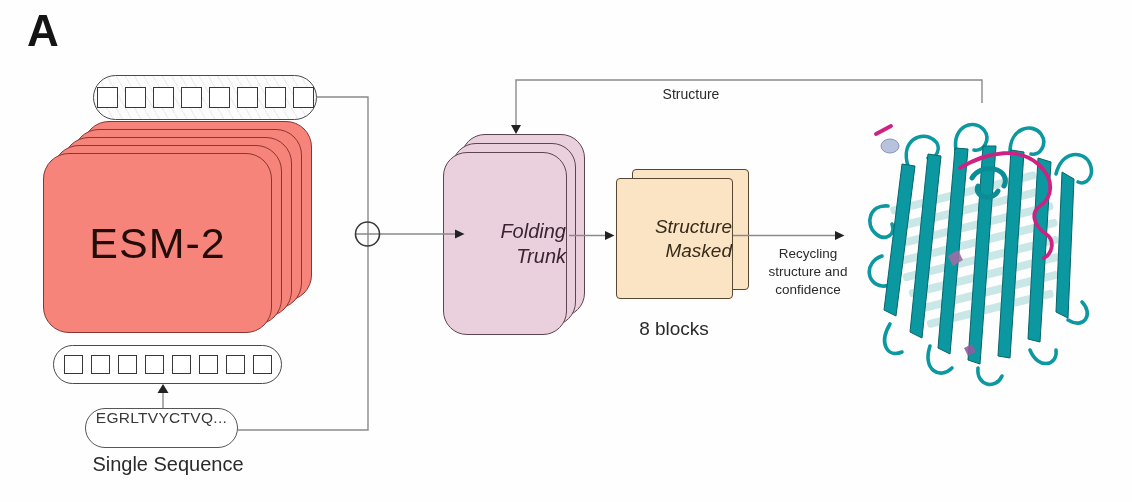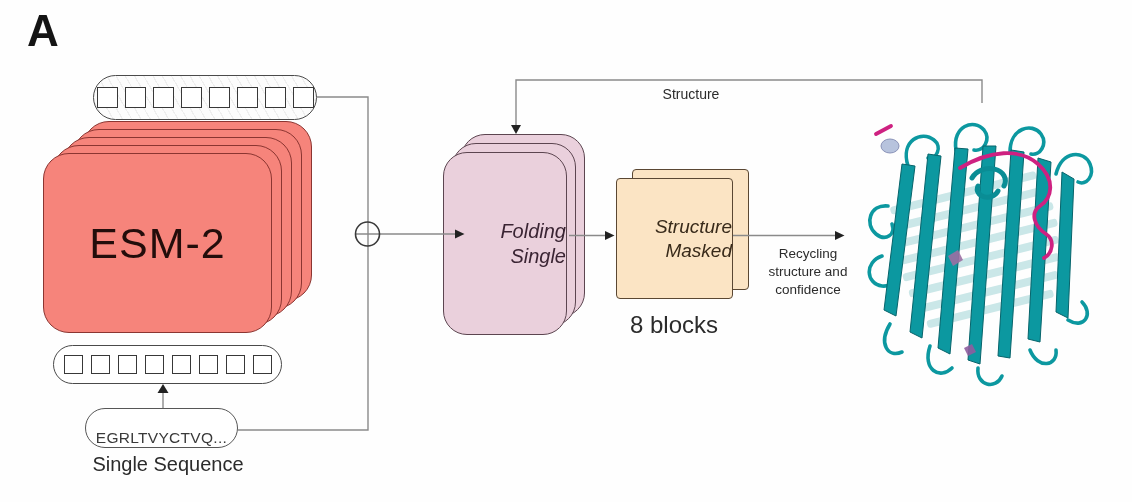--- a/index.html
+++ b/index.html
@@ -8,42 +8,42 @@
     font-family:"Liberation Sans", sans-serif;color:#2b2b2b;
   }
   .abs{position:absolute;}
   
   .panel-label{left:27px;top:6px;font-size:44px;font-weight:700;color:#141414;}
   
   .caption{text-align:center;color:var(--label-text,#2b2b2b);}
   .pretrain{left:103px;top:31px;width:172px;font-size:14.5px;font-style:italic;line-height:1.32;color:#1e1e1e;}
   .recycling{left:635px;top:86px;width:112px;font-size:14px;}
   .predicted{left:748px;top:245px;width:120px;font-size:13.5px;line-height:1.32;}
-  .blocks-caption{font-size:24px;}
+  .blocks-caption{font-size:19px;margin-top:7px;}
   .trunk-caption{left:433px;top:343px;width:144px;}
   .module-caption{left:608px;top:311px;width:132px;}
   .seq-caption{left:57px;top:453px;width:222px;font-size:20px;}
   
   .pill{
     position:absolute;border:1.7px solid #4a4a4a;background:#fff;
     display:flex;align-items:center;justify-content:center;box-sizing:border-box;
   }
   .pill-top{
     left:93px;top:75px;width:224px;height:45px;border-radius:23px;gap:7px;
     background-color:#fcfcfc;
     background-image:repeating-linear-gradient(60deg, rgba(0,0,0,0.055) 0 1.2px, transparent 1.2px 8px);
   }
   .pill-bottom{left:53px;top:345px;width:229px;height:39px;border-radius:20px;gap:8px;}
   .tok{display:block;background:#ffffff;border:1.7px solid #383838;box-sizing:border-box;}
   .pill-top .tok{width:21px;height:21px;}
   .pill-bottom .tok{width:19px;height:19px;}
   
   .seq-pill{
     left:85px;top:408px;width:153px;height:40px;border-radius:20px;
-    border:1.6px solid #565656;background:#fff;display:flex;align-items:flex-end;justify-content:center;
+    border:1.6px solid #565656;background:#fff;display:flex;align-items:flex-start;justify-content:center;
     font-size:15.5px;color:#3a3a3a;letter-spacing:.3px;box-sizing:border-box;
   }
   
   .esm-card{position:absolute;width:229px;height:180px;border-radius:26px;
     background:var(--esm-fill,#f6847b);border:1.7px solid var(--esm-border,#8b3531);box-sizing:border-box;}
   .esm-card.c1{left:83px;top:121px}.esm-card.c2{left:73px;top:129px}.esm-card.c3{left:63px;top:137px}
   .esm-card.c4{left:53px;top:145px}.esm-card.c5{left:43px;top:153px}
   .esm-label{width:100%;height:100%;display:flex;align-items:center;justify-content:center;
     font-size:43px;color:var(--esm-text,#230d0b);letter-spacing:1px;}
   .trunk-card{position:absolute;width:124px;height:183px;border-radius:24px;
@@ -112,21 +112,21 @@
     <span>EGRLTVYCTVQ...</span>
   </div>
   <div class="abs caption seq-caption">Single Sequence</div>
 
   <div>
     <div class="trunk-card c1"></div>
     <div class="trunk-card c2"></div>
     <div class="trunk-card c3">
       <div class="card-label">
         <span>Folding</span>
-        <span>Single</span>
+        <span>Trunk</span>
       </div>
     </div>
   </div>
 
   <div>
     <div class="module-card c1"></div>
     <div class="module-card c2">
       <div class="card-label">
         <span>Structure</span>
         <span>Masked</span>

